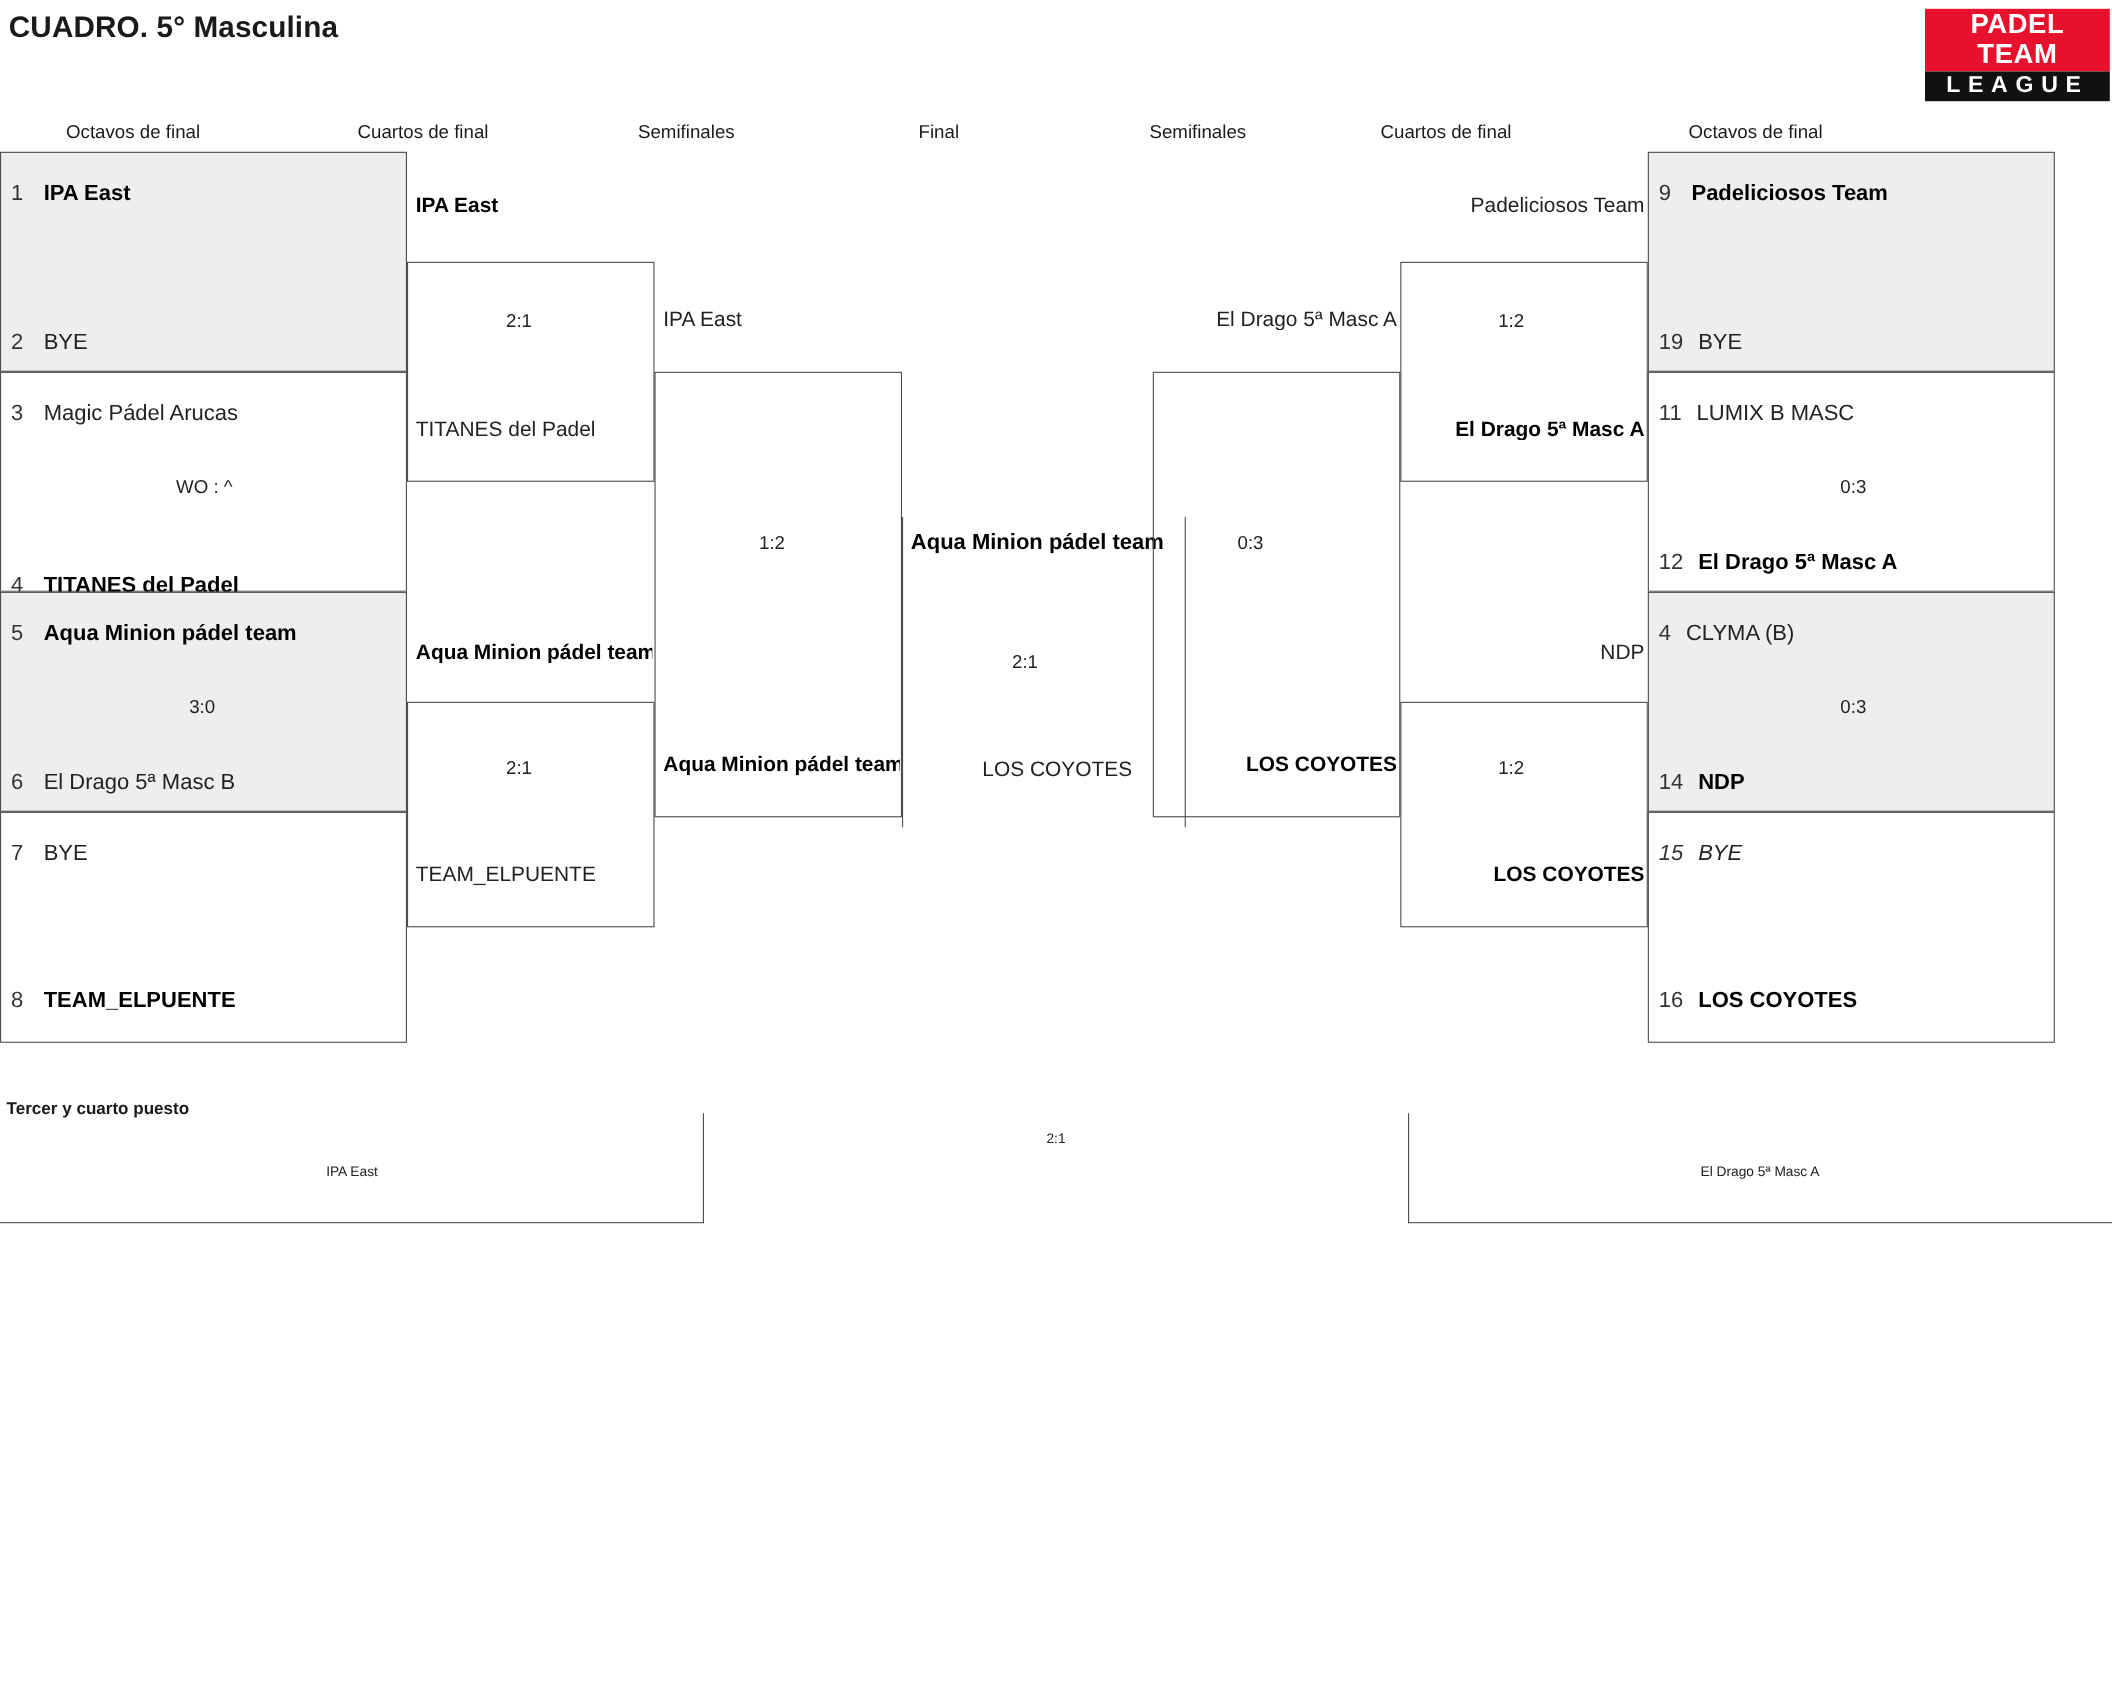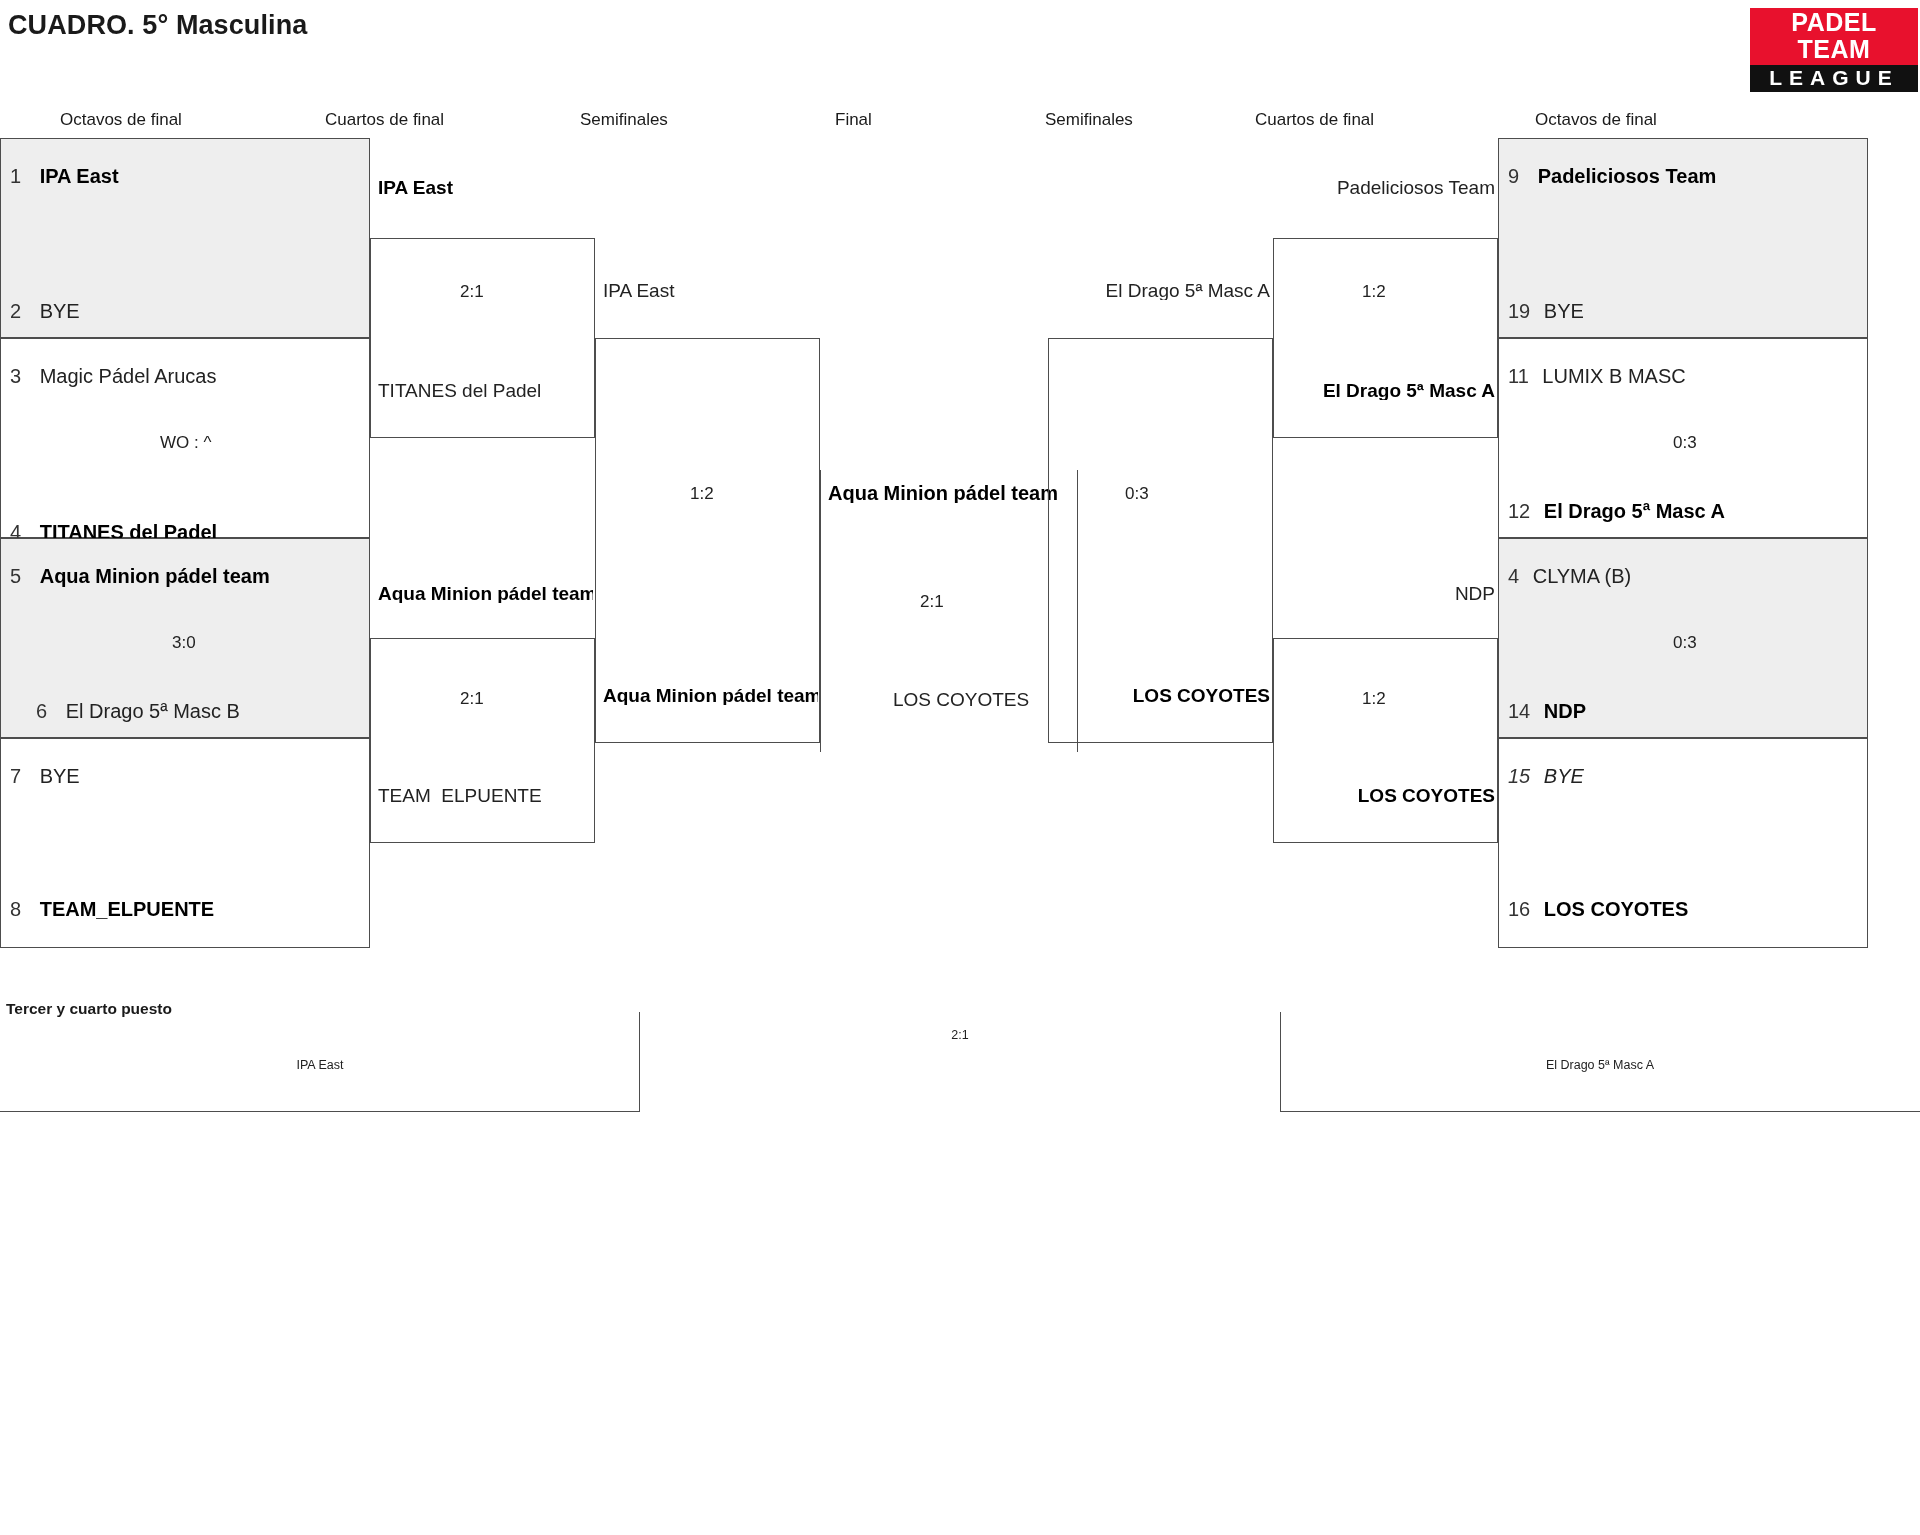--- a/index.html
+++ b/index.html
@@ -79,21 +79,21 @@
   <span class="sd">4</span>
   <span class="nm win" style="margin-left:13px;">TITANES del Padel</span>
 </div>
 
 <div class="abs box shade" style="left:0px;top:538px;width:370px;height:200px;"></div>
 <div class="abs slot" style="left:10px;top:566px;">
   <span class="sd">5</span>
   <span class="nm win" style="margin-left:13px;">Aqua Minion pádel team</span>
 </div>
 <div class="abs score" style="left:172px;top:634px;">3:0</div>
-<div class="abs slot" style="left:10px;top:701px;margin-left:26px;">
+<div class="abs slot" style="left:10px;top:701px;">
   <span class="sd">6</span>
   <span class="nm lose" style="margin-left:13px;">El Drago 5ª Masc B</span>
 </div>
 
 <div class="abs box plain" style="left:0px;top:738px;width:370px;height:210px;"></div>
 <div class="abs slot" style="left:10px;top:766px;">
   <span class="sd">7</span>
   <span class="nm lose" style="margin-left:13px;">BYE</span>
 </div>
 <div class="abs slot" style="left:10px;top:899px;">

